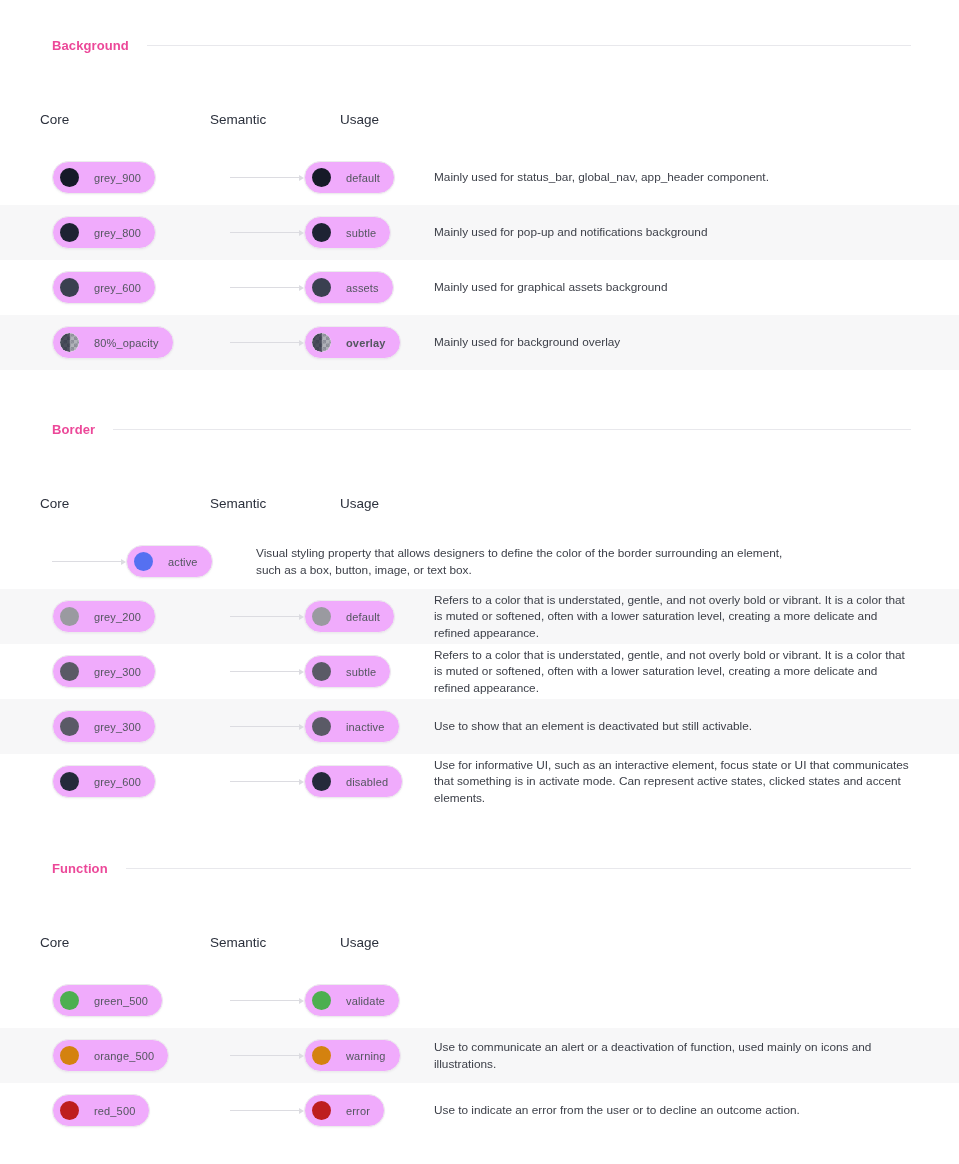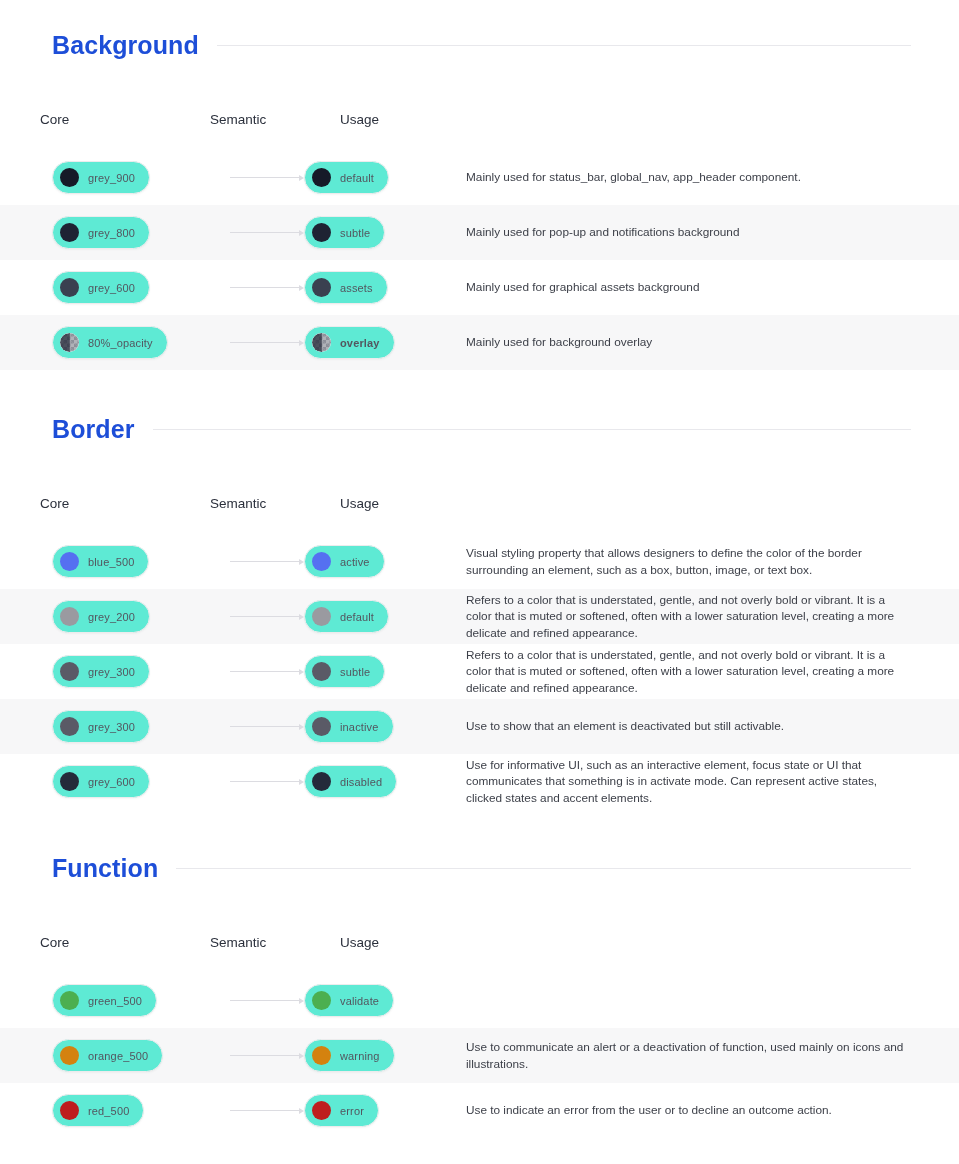--- a/index.html
+++ b/index.html
@@ -17,23 +17,23 @@
   
   .section { width: 100%; }
   .section-head {
     display: flex;
     align-items: center;
     gap: 18px;
     padding: 0 48px 0 52px;
     height: 34px;
   }
   .section-title {
-    font-size: 25px;
+    font-size: 13px;
     font-weight: bold;
-    color: #1d4ed8;
+    color: #ec4899;
     letter-spacing: 0.1px;
     white-space: nowrap;
   }
   .section-rule {
     flex: 1;
     height: 1px;
     background: #e8e8ec;
   }
 
   
@@ -77,22 +77,22 @@
   }
   .cell-usage {
     flex: 1;
     padding-left: 0;
   }
 
   
   .pill {
     display: inline-flex;
     align-items: center;
-    gap: 9px;
-    background: #5eead4;
+    gap: 15px;
+    background: #f0abfc;
     border: 1px solid #ececed;
     border-radius: 999px;
     padding: 6px 14px 6px 7px;
     box-shadow: 0 1px 2px rgba(16,18,30,0.04);
     white-space: nowrap;
   }
   .pill-label {
     font-size: 11px;
     color: #53565f;
     letter-spacing: 0.15px;
@@ -144,21 +144,20 @@
     border-left: 5px solid #dcdce1;
     margin-left: -1px;
   }
 
   
   .usage-text {
     font-size: 11.8px;
     line-height: 16.5px;
     color: #3d4049;
     max-width: 540px;
-    margin-left: 32px;
   }
 
   .spacer-lg { height: 42px; }
   .spacer-sm { height: 16px; }
   .top-pad   { height: 28px; }
 </style>
 </head>
 <body>
 
 <div class="page">
@@ -285,26 +284,20 @@
         </div>
         <div class="spacer-lg"></div>
         <div class="col-head">
           <div class="ch core">Core</div>
           <div class="ch semantic">Semantic</div>
           <div class="ch usage">Usage</div>
         </div>
         <div class="spacer-sm"></div>
         <div class="rows">
           <div class="row">
-            <div class="cell-core">
-              <div class="pill">
-                <span class="swatch" style="background: rgb(85, 112, 241);"></span>
-                <span class="pill-label">blue_500</span>
-              </div>
-            </div>
             <div class="cell-arrow">
               <div class="connector">
                 <div class="line"></div>
                 <div class="head"></div>
               </div>
             </div>
             <div style="width: 130px; display: flex; align-items: flex-end; margin-left: -56px;">
               <div class="pill">
                 <span class="swatch" style="background: rgb(85, 112, 241);"></span>
                 <span class="pill-label">active</span>

